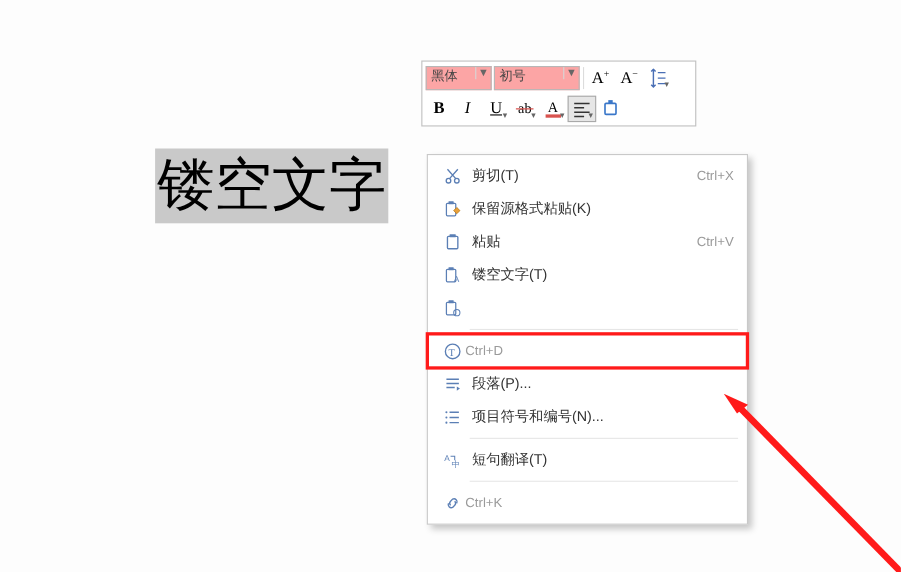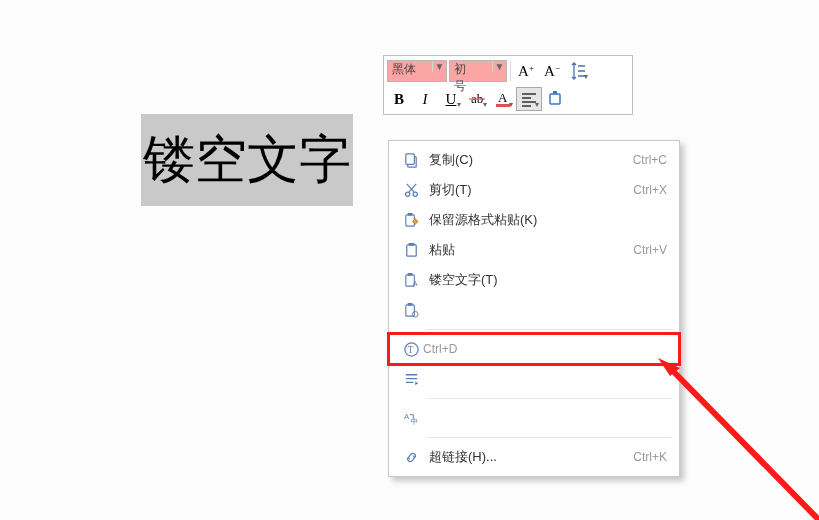--- a/index.html
+++ b/index.html
@@ -7,46 +7,46 @@
     width: 819px;
     height: 520px;
     background: #fdfdfd;
     font-family: "Microsoft YaHei", Arial, sans-serif;
     position: relative;
     overflow: hidden;
   }
   .selected-text {
     position: absolute;
     left: 141px;
-    top: 114px;
+    top: 135px;
     font-size: 52px;
     font-family: "SimHei","Heiti SC",sans-serif;
     color: #000;
     background: #c9c9c9;
-    padding: 16px 2px;
+    padding: 4px 2px;
     line-height: 1.15;
   }
   
   .mini-toolbar {
     position: absolute;
     left: 383px;
     top: 55px;
     background: #ffffff;
     border: 1px solid #bfbfbf;
     width: 250px;
     padding: 1px 2px;
   }
   .tb-row { display: flex; align-items: center; height: 28px; }
   .tb-sep { width: 1px; height: 20px; background: #dcdcdc; margin: 0 2px; }
   .font-combo, .size-combo {
     display: flex; align-items: flex-start; border: 1px solid #b7b7b7;
     height: 22px; margin: 20px 1px; background: #fca5a5; font-size: 12px;
   }
   .font-combo { width: 60px; }
-  .size-combo { width: 58px; gap: 14px; }
+  .size-combo { width: 78px; gap: 14px; }
   .combo-text { flex: 1; padding: 0 4px; color: #444; }
   .combo-drop { width: 14px; text-align: center; color: #666; font-size: 10px; border-left: 1px solid #d6d6d6; }
   .tb-btn {
     width: 26px; height: 24px; display: flex; align-items: center; justify-content: center;
     border: 1px solid transparent; margin: 0 0px; position: relative;
   }
   .tb-btn.split::after{
     content: "▾"; position: absolute; right: 2px; bottom: 1px; font-size: 8px; color: #666;
   }
   .tb-btn.active { background: #e6e6e6; border-color: #a9a9a9; }
@@ -144,30 +144,20 @@
       <svg viewBox="0 0 18 18">
         <rect x="4" y="4" width="10" height="10" rx="1" fill="none" stroke="#3a77c9" stroke-width="1.5"></rect>
         <rect x="7" y="1" width="4" height="3" fill="#3a77c9"></rect>
       </svg>
     </div>
   </div>
 </div>
 
 <div class="context-menu">
 
-  <div class="menu-item">
-    <span class="mi-icon">
-      <svg viewBox="0 0 18 18">
-          <rect x="5" y="5" width="9" height="11" rx="1" fill="none" stroke="#5b7fb5" stroke-width="1.3"></rect>
-          <rect x="3" y="2" width="9" height="11" rx="1" fill="#fff" stroke="#5b7fb5" stroke-width="1.3"></rect>
-        </svg>
-    </span>
-    <span class="mi-label">复制(C)</span>
-    <span class="mi-shortcut">Ctrl+C</span>
-  </div>
 
   <div class="menu-item">
     <span class="mi-icon">
       <svg viewBox="0 0 18 18">
           <circle cx="5" cy="13" r="2.2" fill="none" stroke="#5b7fb5" stroke-width="1.3"></circle>
           <circle cx="13" cy="13" r="2.2" fill="none" stroke="#5b7fb5" stroke-width="1.3"></circle>
           <path d="M6 11L14 2M12 11L4 2" stroke="#5b7fb5" stroke-width="1.3"></path>
         </svg>
     </span>
     <span class="mi-label">剪切(T)</span>
@@ -232,46 +222,59 @@
     <span class="mi-shortcut">Ctrl+D</span>
   </div>
 
   <div class="menu-item">
     <span class="mi-icon">
       <svg viewBox="0 0 18 18">
           <path d="M3 4h12M3 8h12M3 12h8" stroke="#5b7fb5" stroke-width="1.4"></path>
           <path d="M13 11l3 2-3 2z" fill="#5b7fb5"></path>
         </svg>
     </span>
-    <span class="mi-shortcut"></span>
-  </div>
-
+    <span class="mi-label">段落(P)...</span>
+    <span class="mi-shortcut"></span>
+  </div>
+
+  <div class="menu-item">
+    <span class="mi-icon">
+      <svg viewBox="0 0 18 18">
+          <path d="M6 4h9M6 9h9M6 14h9" stroke="#5b7fb5" stroke-width="1.4"></path>
+          <circle cx="3" cy="4" r="1" fill="#5b7fb5"></circle>
+          <circle cx="3" cy="9" r="1" fill="#5b7fb5"></circle>
+          <circle cx="3" cy="14" r="1" fill="#5b7fb5"></circle>
+        </svg>
+    </span>
+    <span class="mi-label">项目符号和编号(N)...</span>
+    <span class="mi-shortcut"></span>
+  </div>
 
   <div class="menu-divider"></div>
 
   <div class="menu-item">
     <span class="mi-icon">
       <svg viewBox="0 0 18 18">
           <text x="1" y="10" font-size="8" fill="#5b7fb5">A</text>
           <text x="8" y="15" font-size="8" fill="#5b7fb5">中</text>
           <path d="M7 5l4 0 0 4" fill="none" stroke="#5b7fb5" stroke-width="1"></path>
         </svg>
     </span>
+    <span class="mi-label">短句翻译(T)</span>
     <span class="mi-shortcut"></span>
   </div>
 
   <div class="menu-divider"></div>
 
   <div class="menu-item">
     <span class="mi-icon">
       <svg viewBox="0 0 18 18">
           <path d="M7 11a3 3 0 0 1 0-4l2-2a3 3 0 0 1 4 4M11 7a3 3 0 0 1 0 4l-2 2a3 3 0 0 1-4-4" fill="none" stroke="#5b7fb5" stroke-width="1.3"></path>
         </svg>
     </span>
-    <span class="mi-label">超链接(H)...</span>
     <span class="mi-shortcut">Ctrl+K</span>
   </div>
 
 </div>
 
 <svg class="arrow-svg" viewBox="0 0 179 162">
   <polygon points="18,0 40,10 30,18" fill="#ff1a1a"></polygon>
   <line x1="32" y1="12" x2="179" y2="162" stroke="#ff1a1a" stroke-width="6"></line>
 </svg>
 

